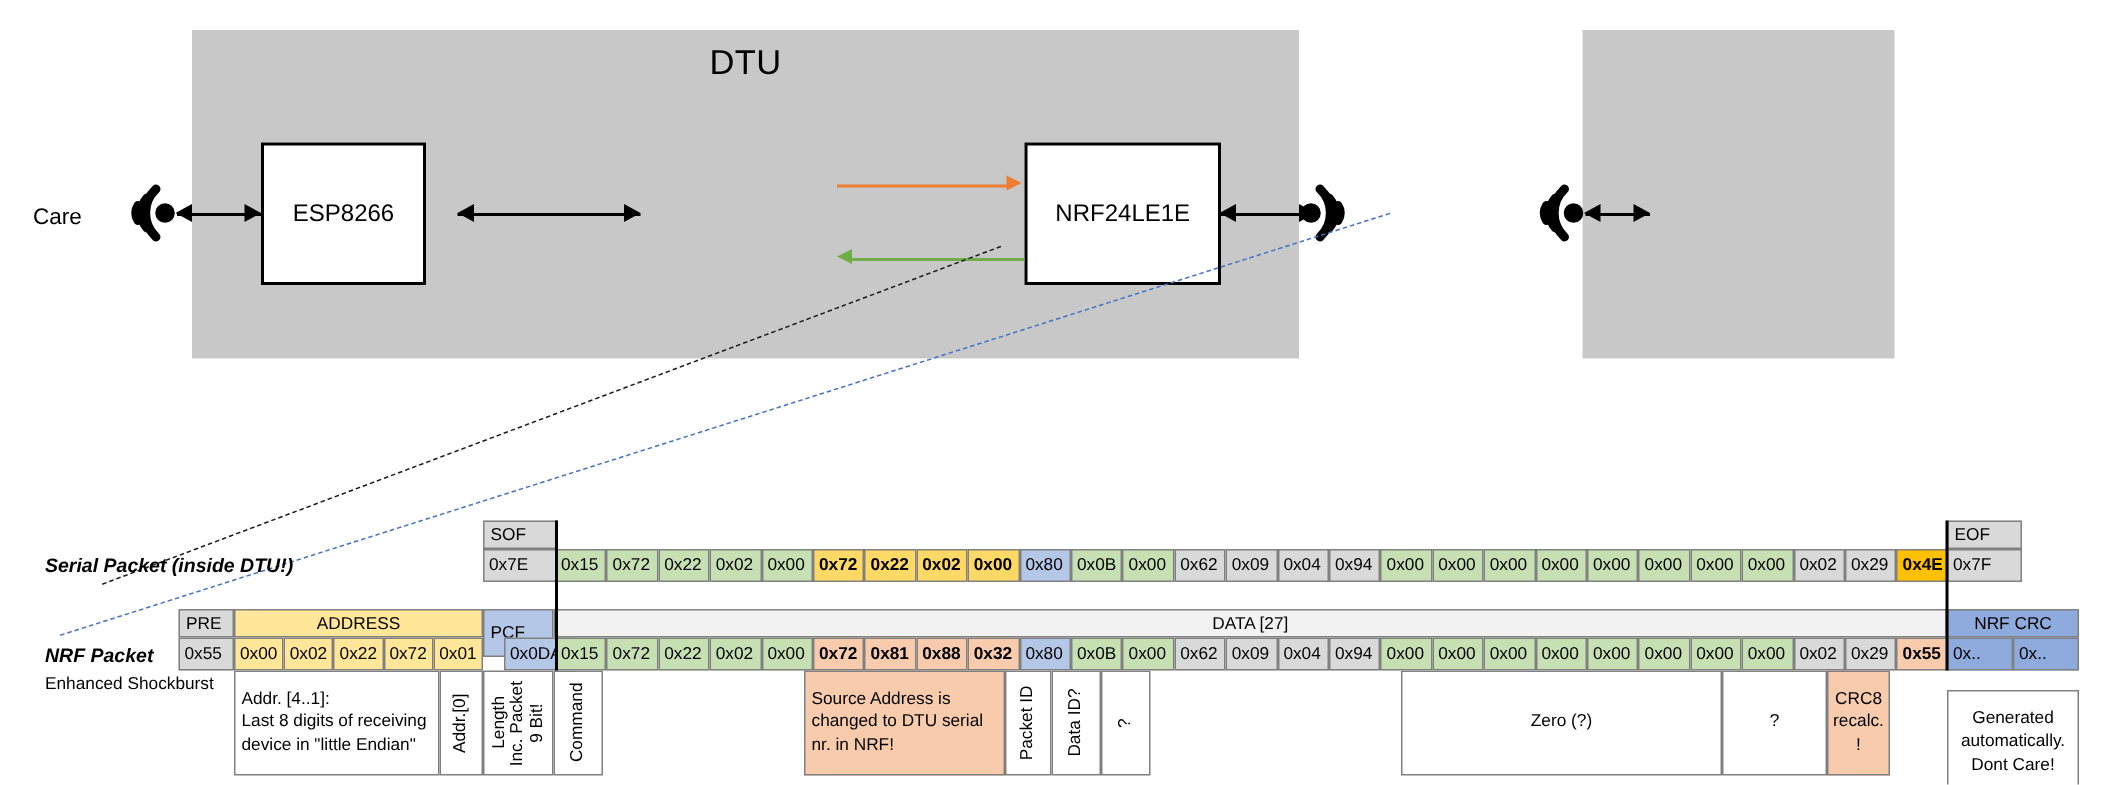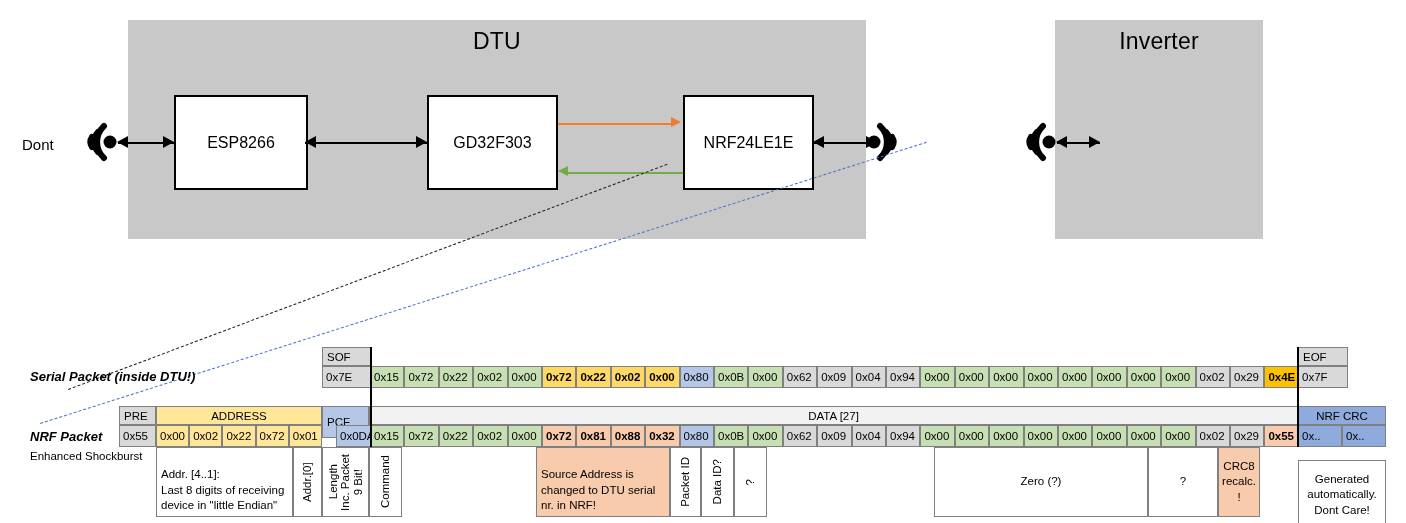--- a/index.html
+++ b/index.html
@@ -59,44 +59,42 @@
   .bluemid{background:#8FAADC;}
   .orange{background:#FFC000;}
   .salmon{background:#F8CBAD;}
   .paleg {background:#F2F2F2;}
 
   .desc{position:absolute;box-sizing:border-box;border:1px solid #808080;
         background:#fff;font-size:11.5px;color:#000;
         display:flex;align-items:center;justify-content:center;
         text-align:center;line-height:1.32;overflow:hidden;}
   .desc.left{justify-content:flex-start;text-align:left;
-             align-items:flex-end;padding:3px 4px;}
+             align-items:center;padding:3px 4px;}
   .desc.salmon{background:#F8CBAD;}
 
   .vstack{display:flex;flex-direction:row-reverse;
           align-items:center;justify-content:center;height:100%;}
   .vstack span{writing-mode:vertical-rl;transform:rotate(180deg);
                font-size:11.5px;line-height:1.1;}
 </style>
 </head>
 <body>
 
 <div id="block-diagram">
 
   <div class="enclosure" style="left:128px;top:20px;width:738px;height:219px;"></div>
   <div class="enclosure-title" style="left:128px;top:28px;width:738px;">DTU</div>
 
   <div class="enclosure" style="left:1055px;top:20px;width:208px;height:219px;"></div>
-  <div class="enclosure-title" style="left:1055px;top:28px;width:208px;">Inverter</div>
-
-  <div class="chip" style="left:174px;top:95px;width:134px;height:95px;">ESP8266</div>
-  <div class="chip" style="left:427px;top:95px;width:131px;height:95px;">GD32F303</div>
+
+  <div class="chip" style="left:174px;top:95px;width:110px;height:95px;">ESP8266</div>
   <div class="chip" style="left:683px;top:95px;width:131px;height:95px;">NRF24LE1E</div>
 
-  <div class="wifi-label" style="left:22px;top:136px;">Dont</div>
+  <div class="wifi-label" style="left:22px;top:136px;">Care</div>
   <div class="wifi-ico" style="left:66px;top:116px;width:52px;height:52px;">
     <svg width="52" height="52" viewBox="0 0 52 52">
       <g fill="none" stroke="#000" stroke-width="6" stroke-linecap="round">
         <path d="M38 10 A22 22 0 0 0 38 42"></path>
         <path d="M32 16 A15 15 0 0 0 32 36"></path>
         <path d="M26 21 A9 9 0 0 0 26 31"></path>
       </g>
       <circle cx="44" cy="26" r="6.5" fill="#000"></circle>
     </svg>
   </div>

